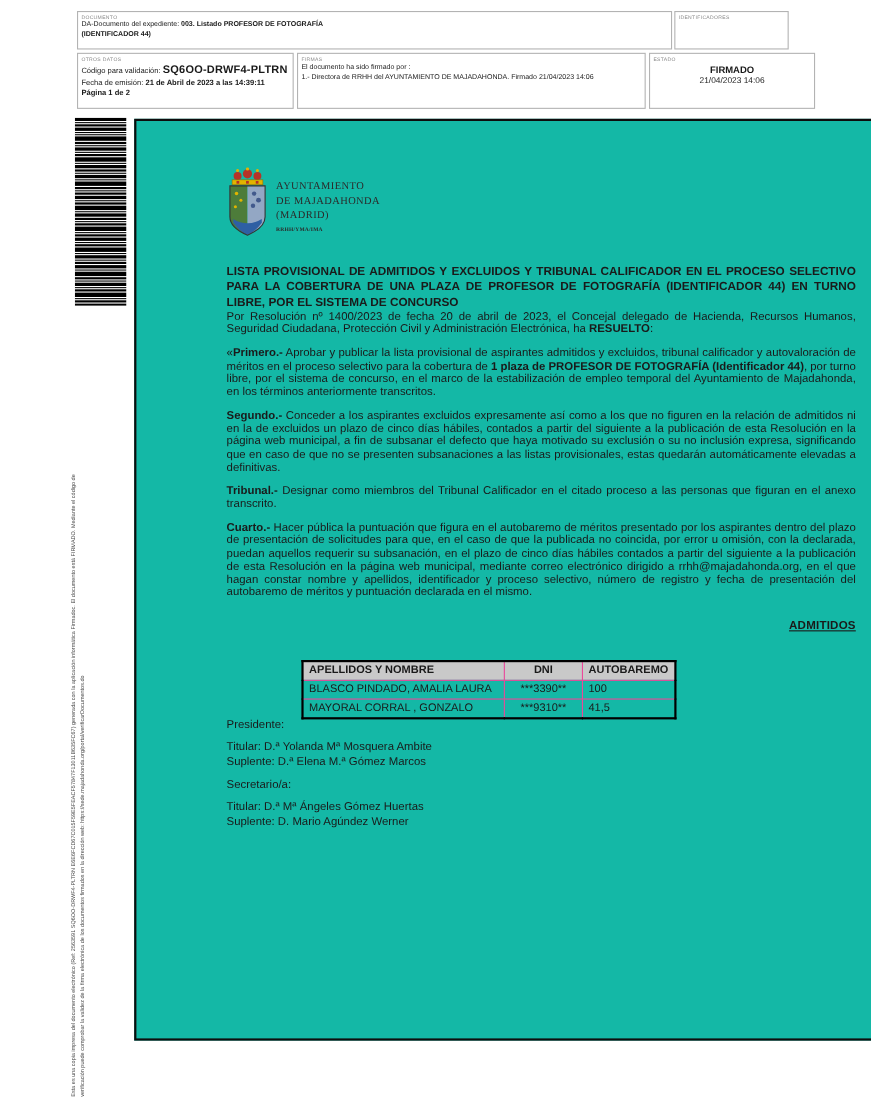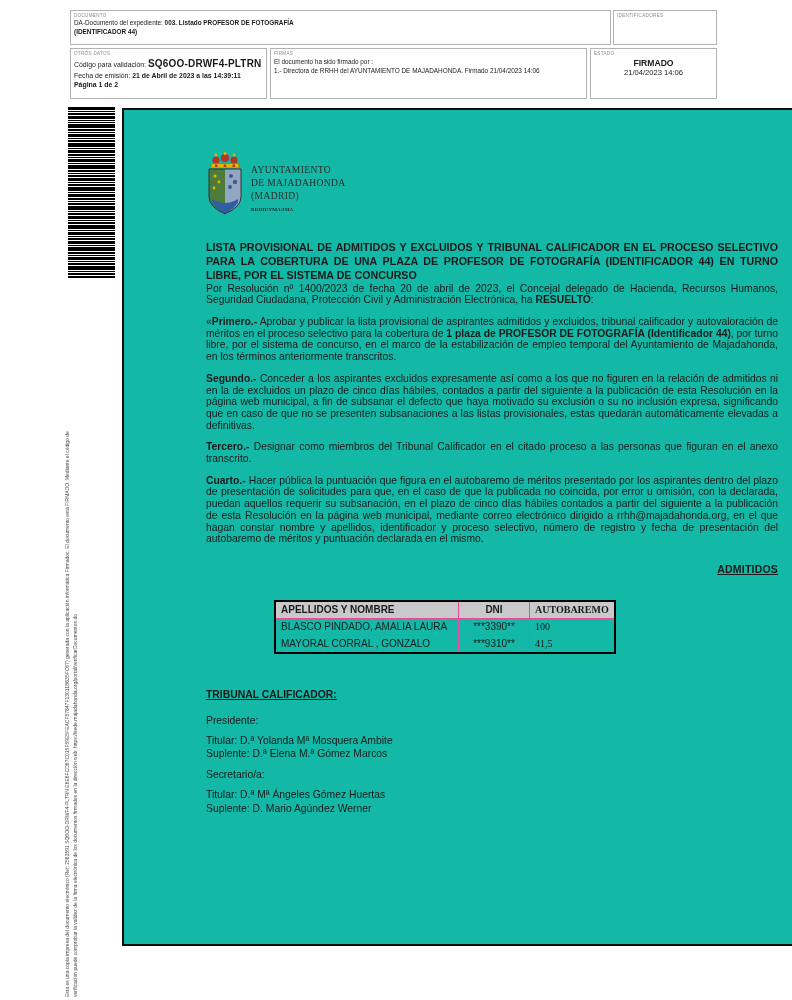--- a/index.html
+++ b/index.html
@@ -4,21 +4,21 @@
 <style>
   html,body{margin:0;padding:0;background:#fff;}
   .page{position:relative;width:792px;height:1000px;background:#fff;overflow:hidden;
         font-family:"Liberation Sans",sans-serif;color:#1a1a1a;}
   
   .mbox{position:absolute;border:1px solid #b3b3b3;background:#fff;box-sizing:border-box;}
   .b-documento{left:70px;top:10px;width:541px;height:35px;}
   .b-identificadores{left:613px;top:10px;width:104px;height:35px;}
   .b-otros{left:70px;top:48px;width:197px;height:51px;}
   .b-firmas{left:270px;top:48px;width:317px;height:51px;}
-  .b-estado{left:590px;top:48px;width:127px;height:51px;}
+  .b-estado{left:590px;top:48px;width:151px;height:51px;}
   .mlabel{font-size:4.6px;color:#8a8a8a;padding:2px 3px 1px;letter-spacing:.3px;}
   .doc-content{font-size:6.4px;line-height:1.4;padding:0 3px;max-width:245px;}
   .meta-line{font-size:6.9px;line-height:1.35;padding:0 3px;}
   .code{font-size:10px;font-weight:bold;letter-spacing:.2px;}
   .firmas-line{font-size:6.4px;line-height:1.45;padding:0 3px;}
   .estado-val{text-align:center;font-weight:bold;font-size:8.6px;margin-top:1px;}
   .estado-fecha{text-align:center;font-size:7.6px;}
   
   .barcode{position:absolute;left:68px;top:107px;width:47px;height:171px;}
   .vtext{position:absolute;left:63px;top:997px;width:668px;transform:rotate(-90deg);
@@ -35,21 +35,21 @@
   .title{font-weight:bold;font-size:10.7px;line-height:14.2px;text-align:justify;margin:0 0 0;}
   .para{font-size:10.35px;line-height:11.7px;text-align:justify;margin:0 0 10px;}
   .admitidos-heading{text-align:right;margin:18px 0 25px;font-size:10.5px;font-weight:bold;}
   .admitidos-heading span{text-decoration:underline;letter-spacing:.2px;}
   .admitidos-table{margin-left:68px;border-collapse:collapse;font-size:10px;border:2px solid #000;}
   .admitidos-table th,.admitidos-table td{border:1px solid #ec4899;padding:1.5px 5px;height:13px;}
   .admitidos-table th{background:#c9c9c9;font-weight:bold;text-align:center;}
   .admitidos-table th.c-name{text-align:left;width:172px;}
   .admitidos-table td.c-name{text-align:left;width:172px;}
   .admitidos-table .c-dni{width:60px;text-align:center;}
-  .admitidos-table .c-auto{width:58px;font-family:Liberation Serif, serif;}
+  .admitidos-table .c-auto{width:58px;}
   .tribunal-heading{margin:35px 0 15px;font-size:10.4px;font-weight:bold;}
   .tribunal-heading span{text-decoration:underline;}
   .trib-role{font-size:10.35px;margin:0 0 8px;}
   .trib-pair{margin:0 0 9px;font-size:10.35px;}
   .trib-pair div{line-height:13.2px;}
 </style>
 </head>
 <body>
 
 <div class="page">
@@ -189,21 +189,21 @@
 
       <p class="para">
         <span>«</span><b>Primero.-</b><span> Aprobar y publicar la lista provisional de aspirantes admitidos y excluidos, tribunal calificador y autovaloración de méritos en el proceso selectivo para la cobertura de </span><b>1 plaza de PROFESOR DE FOTOGRAFÍA (Identificador 44)</b><span>, por turno libre, por el sistema de concurso, en el marco de la estabilización de empleo temporal del Ayuntamiento de Majadahonda, en los términos anteriormente transcritos.</span>
       </p>
 
       <p class="para">
         <b>Segundo.-</b><span> Conceder a los aspirantes excluidos expresamente así como a los que no figuren en la relación de admitidos ni en la de excluidos un plazo de cinco días hábiles, contados a partir del siguiente a la publicación de esta Resolución en la página web municipal, a fin de subsanar el defecto que haya motivado su exclusión o su no inclusión expresa, significando que en caso de que no se presenten subsanaciones a las listas provisionales, estas quedarán automáticamente elevadas a definitivas.</span>
       </p>
 
       <p class="para">
-        <b>Tercero.-</b><span> Designar como miembros del Tribunal Calificador en el citado proceso a las personas que figuran en el anexo transcrito.</span>
+        <b>Tribunal.-</b><span> Designar como miembros del Tribunal Calificador en el citado proceso a las personas que figuran en el anexo transcrito.</span>
       </p>
 
       <p class="para">
         <b>Cuarto.-</b><span> Hacer pública la puntuación que figura en el autobaremo de méritos presentado por los aspirantes dentro del plazo de presentación de solicitudes para que, en el caso de que la publicada no coincida, por error u omisión, con la declarada, puedan aquellos requerir su subsanación, en el plazo de cinco días hábiles contados a partir del siguiente a la publicación de esta Resolución en la página web municipal, mediante correo electrónico dirigido a rrhh@majadahonda.org, en el que hagan constar nombre y apellidos, identificador y proceso selectivo, número de registro y fecha de presentación del autobaremo de méritos y puntuación declarada en el mismo.</span>
       </p>
 
       <div class="admitidos-heading">
         <span>ADMITIDOS</span>
       </div>
 
@@ -222,23 +222,20 @@
             <td class="c-auto">100</td>
           </tr>
           <tr>
             <td class="c-name">MAYORAL CORRAL , GONZALO</td>
             <td class="c-dni">***9310**</td>
             <td class="c-auto">41,5</td>
           </tr>
         </tbody>
       </table>
 
-      <div class="tribunal-heading">
-        <span>TRIBUNAL CALIFICADOR:</span>
-      </div>
 
       <p class="trib-role">Presidente:</p>
       <div class="trib-pair">
         <div>Titular: D.ª Yolanda Mª Mosquera Ambite</div>
         <div>Suplente: D.ª Elena M.ª Gómez Marcos</div>
       </div>
 
       <p class="trib-role">Secretario/a:</p>
       <div class="trib-pair">
         <div>Titular: D.ª Mª Ángeles Gómez Huertas</div>

